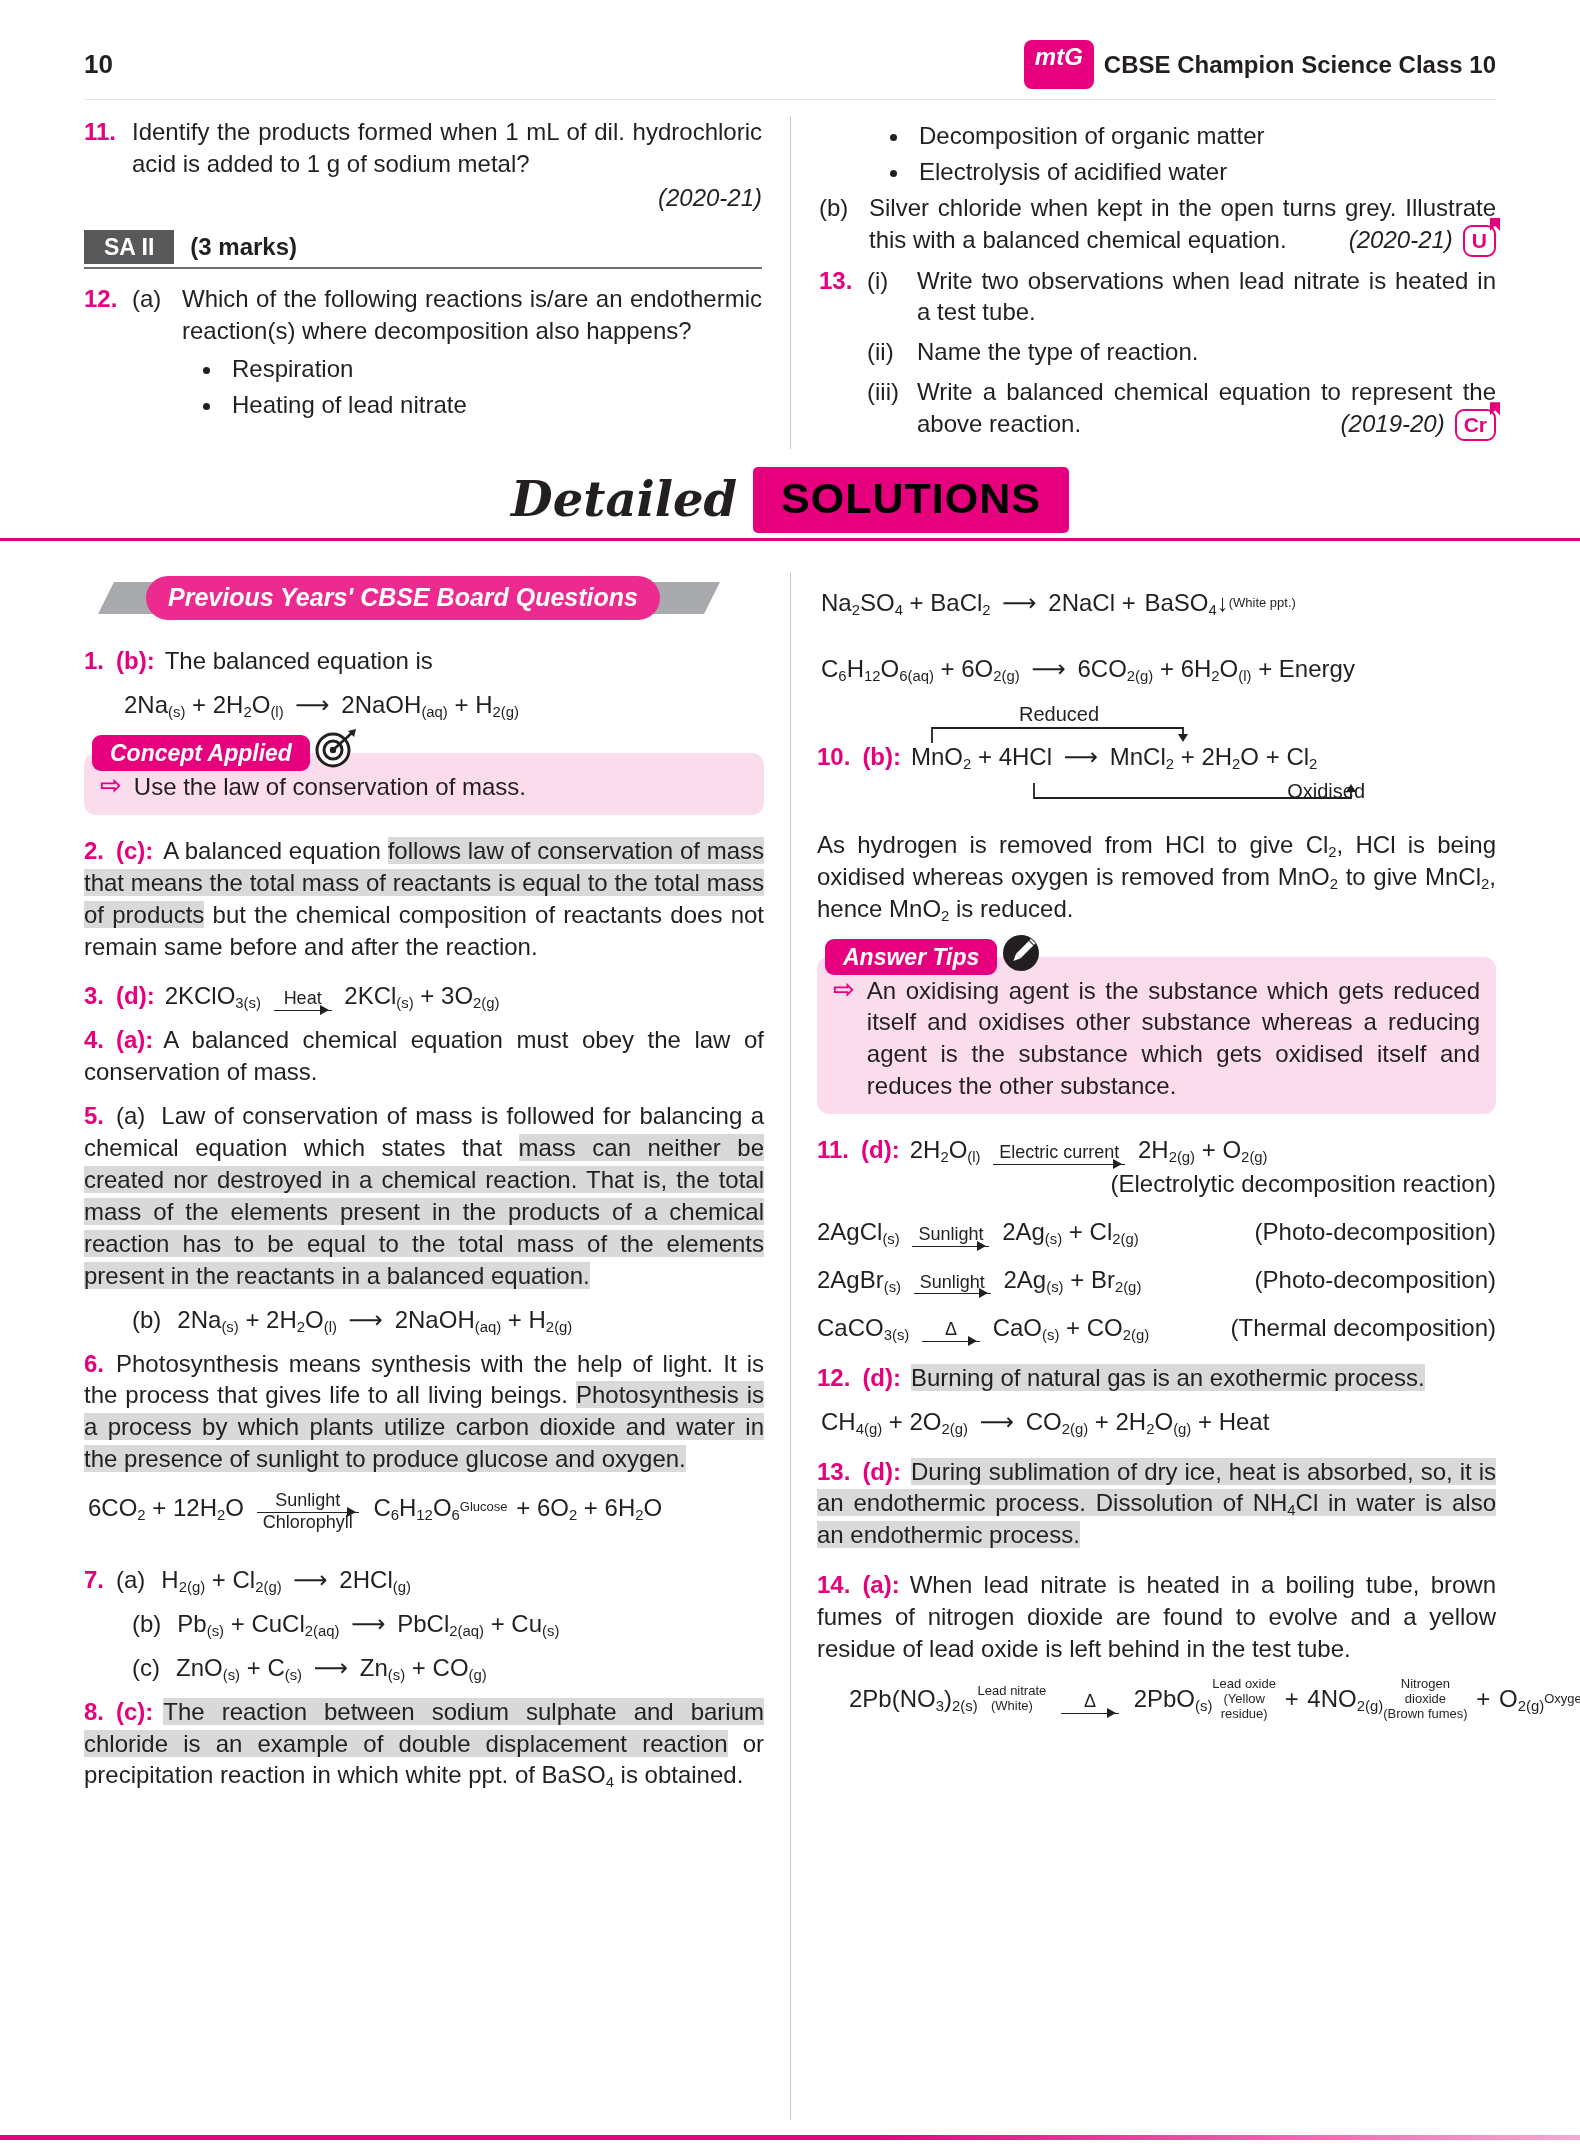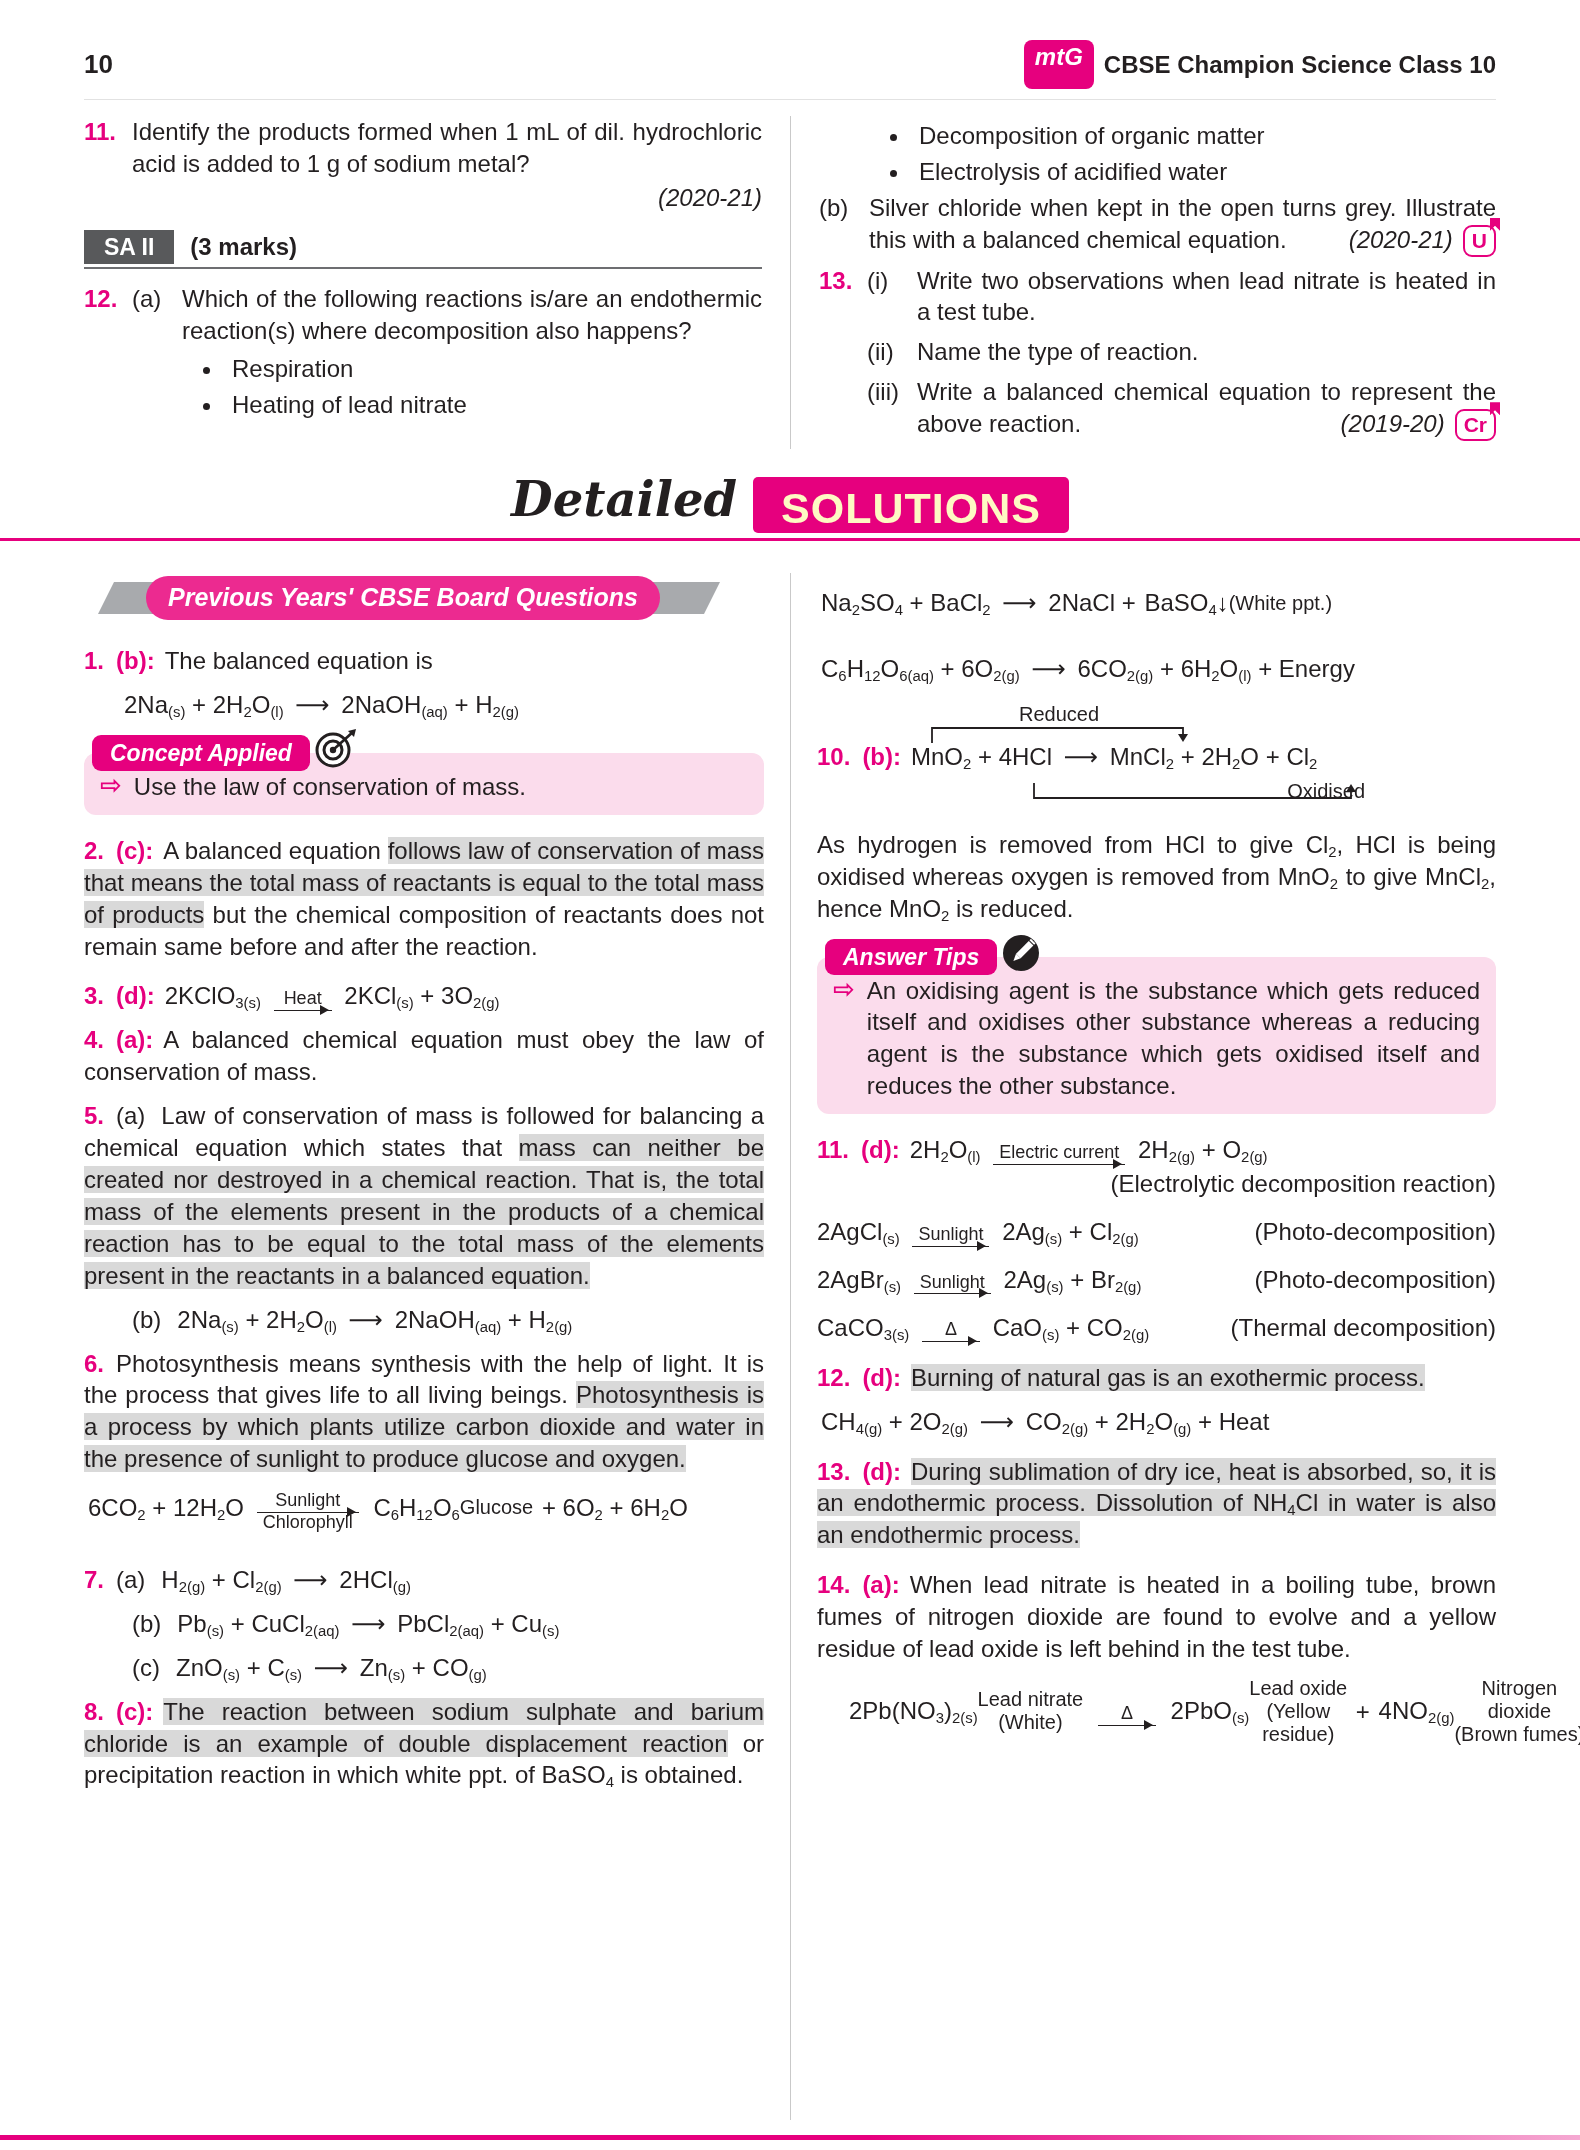--- a/index.html
+++ b/index.html
@@ -39,21 +39,21 @@
   ul.bl-top{padding-left:92px;margin-top:0}
   .bdg{display:inline-block;border:2.5px solid var(--pink);color:var(--pink);border-radius:9px;
     padding:0 7px;font-weight:700;margin-left:10px;font-size:21px;font-style:normal;position:relative}
   .bdg::after{content:"";position:absolute;top:-9px;right:-6px;width:10px;height:13px;background:var(--pink);
     clip-path:polygon(0 0,100% 0,100% 100%,50% 62%,0 100%)}
   
   .banner-row{position:relative;height:78px;margin-top:22px;flex:0 0 auto}
   .banner-row::after{content:"";position:absolute;left:-84px;right:-84px;bottom:8px;height:3.5px;background:var(--pink)}
   .banner-inner{position:absolute;left:0;right:0;bottom:16px;display:flex;justify-content:center;align-items:flex-end;gap:16px;z-index:1}
   .detailed{font-family:"DejaVu Serif","Liberation Serif",serif;font-style:italic;font-weight:700;font-size:48px;line-height:1;padding-bottom:10px}
-  .sol-pill{background:var(--pink);color:#fef9c3;font-weight:700;font-size:43px;line-height:1;padding:10px 28px 3px;border-radius:5px;letter-spacing:1px}
+  .sol-pill{background:var(--pink);color:#000000;font-weight:700;font-size:43px;line-height:1;padding:10px 28px 13px;border-radius:5px;letter-spacing:1px}
   
   .sols{display:flex;flex:1;padding-top:24px}
   .scol{width:50%}
   .scol-l{padding-right:26px}
   .scol-r{border-left:1px solid var(--rule);padding-left:26px}
   
   .ribbon{position:relative;height:50px;margin:0 4px 22px}
   .ribbon-gray{position:absolute;left:10px;right:40px;top:9px;height:32px;background:#a8aaad;
     clip-path:polygon(16px 0,100% 0,calc(100% - 16px) 100%,0 100%)}
   .ribbon-pill{position:absolute;left:58px;right:100px;top:3px;height:44px;background:#ec2a90;border-radius:22px;
@@ -72,21 +72,21 @@
   .eq14{margin:10px 0 0 30px;white-space:nowrap}
   sub{font-size:0.62em;vertical-align:-0.28em;line-height:0}
   .arr{padding:0 5px}
   .rx{display:inline-flex;flex-direction:column;align-items:center;vertical-align:middle;margin:0 6px;transform:translateY(2px)}
   .rx-a{font-size:18px;line-height:1.05;padding:0 6px;white-space:nowrap}
   .rx-b{font-size:18px;line-height:1.05;padding:0 6px;white-space:nowrap}
   .rx-shaft{align-self:stretch;min-width:58px;height:0;border-top:1.8px solid var(--ink);position:relative;margin-top:2px}
   .rx-shaft::after{content:"";position:absolute;right:-2px;top:-6px;width:0;height:0;border:5px solid transparent;border-left:9px solid var(--ink)}
   .stk{display:inline-flex;align-items:center;text-align:center;margin:0 2px}
   .stk-t{white-space:nowrap}
-  .stk-b{font-size:20px;line-height:1.15}
+  .stk-b{font-size:13px;line-height:1.15}
   
   .tipbox{position:relative;background:var(--pinklight);border-radius:12px;padding:18px 16px 12px;margin:32px 0 20px}
   .tipbox-head{position:absolute;top:-18px;left:8px;display:flex;align-items:flex-start}
   .tip-badge{background:var(--pink);color:#fff;font-weight:700;font-style:italic;border-radius:9px;padding:3px 18px;font-size:23px}
   .tip-icon{margin-left:2px;margin-top:-8px}
   .tip-line{display:flex;gap:12px;text-align:justify}
   .tip-arr{color:var(--pink);font-weight:700;flex:0 0 auto;font-size:26px;line-height:1.15}
   
   .redox{position:relative;padding:42px 0 52px;margin-bottom:4px}
   .redox-eq{margin:0;white-space:nowrap}

